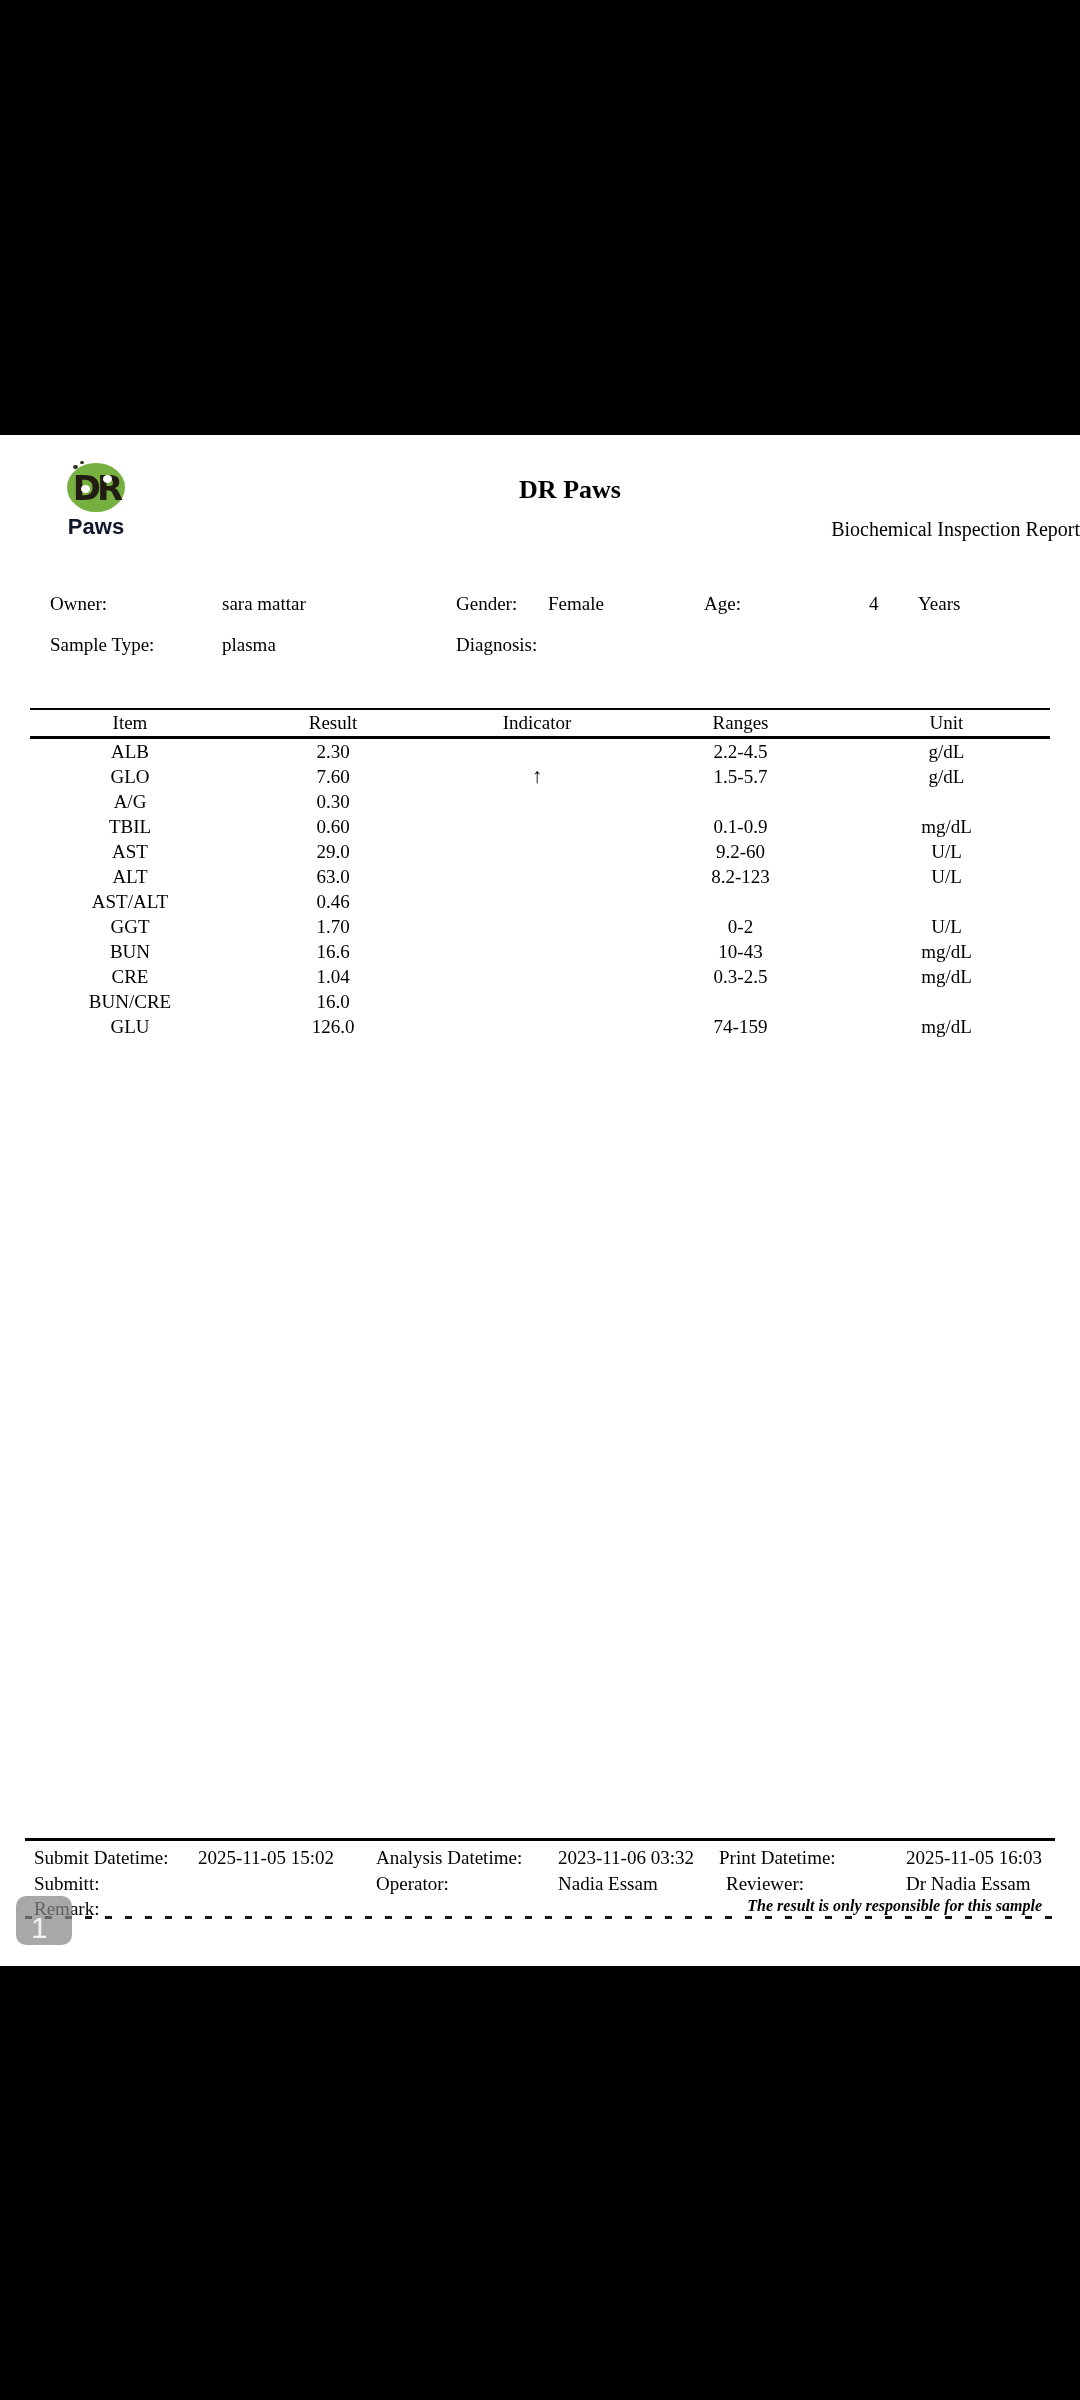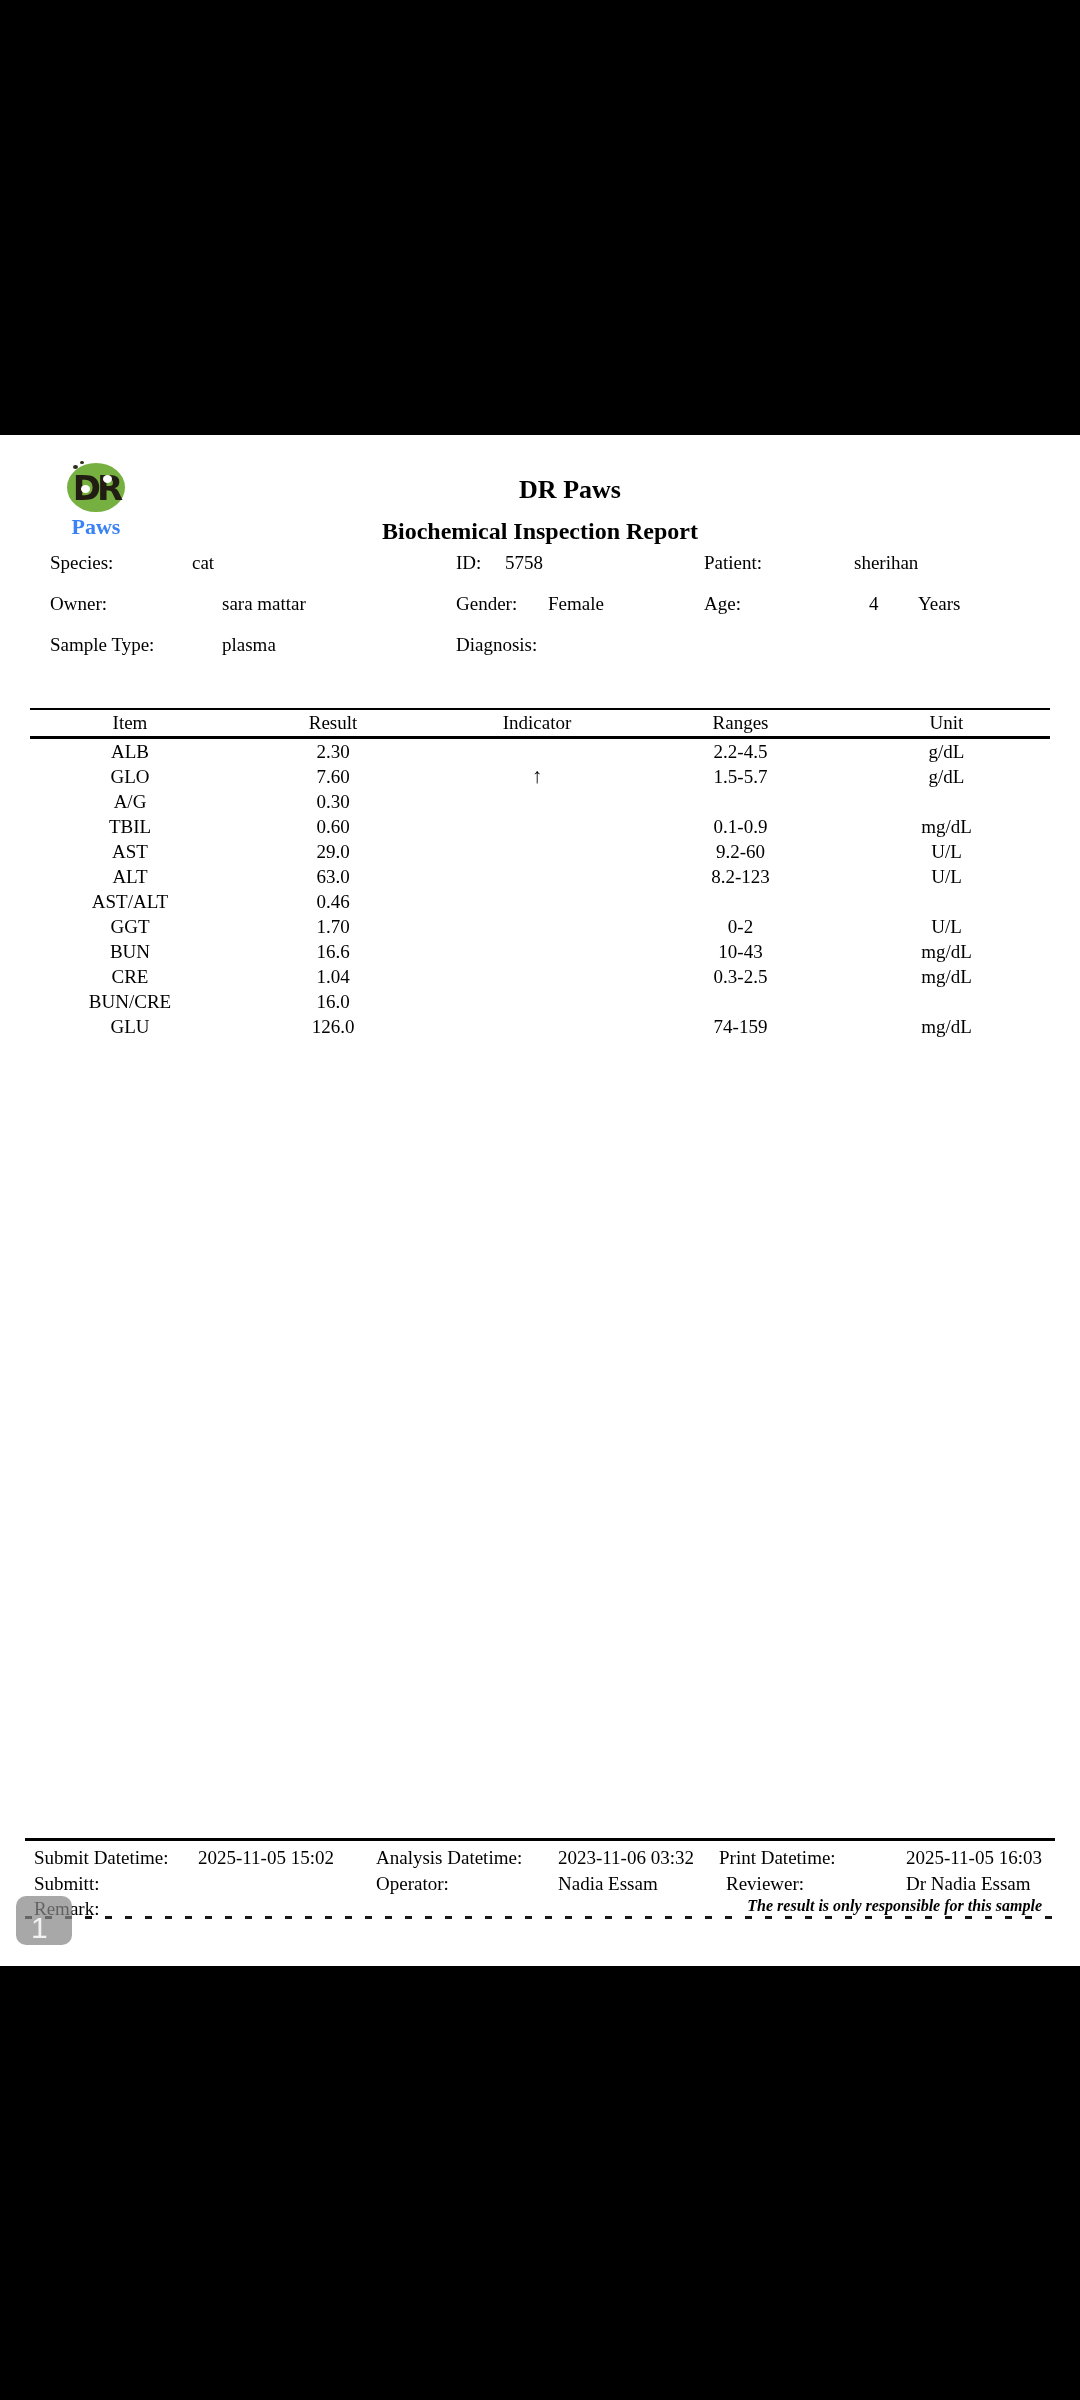--- a/index.html
+++ b/index.html
@@ -11,25 +11,25 @@
   .logo{position:absolute;left:64px;top:28px;width:64px;text-align:center;}
   .logo-circle{position:relative;width:58px;height:49px;border-radius:50%;background:#76b041;margin:0 auto;
     display:flex;align-items:center;justify-content:center;}
   .logo-dr{font-family:"DejaVu Sans",sans-serif;font-weight:bold;font-size:34px;line-height:34px;
     color:#221d12;letter-spacing:-4px;}
   .pawdot{position:absolute;border-radius:50%;}
   .pd-white1{width:9px;height:8px;background:#fff;left:14px;top:22px;}
   .pd-white2{width:9px;height:8px;background:#fff;left:36px;top:12px;}
   .pd-dark1{width:5px;height:4px;background:#2a2a1a;left:6px;top:2px;}
   .pd-dark2{width:4px;height:3px;background:#2a2a1a;left:13px;top:-2px;}
-  .logo-paws{margin-top:4px;font-family:Liberation Serif, serif;font-weight:bold;font-size:22px;
-    line-height:22px;color:#3b82f6;letter-spacing:0px;}
+  .logo-paws{margin-top:4px;font-family:Liberation Sans, sans-serif;font-weight:bold;font-size:22px;
+    line-height:22px;color:#0f172a;letter-spacing:0px;}
 
   .title{position:absolute;left:0;top:40px;width:100%;text-align:center;font-weight:bold;font-size:26px;margin-left:30px;}
-  .subtitle{position:absolute;left:0;top:83px;width:100%;text-align:center;font-weight:bold;font-size:24px;}
+  .subtitle{position:absolute;left:0;top:83px;width:100%;text-align:right;font-weight:normal;font-size:20px;}
 
   .row{position:absolute;left:0;width:100%;height:22px;font-size:19px;}
   .row span{position:absolute;white-space:nowrap;}
 
   
   table.results{position:absolute;left:30px;top:273px;width:1020px;border-collapse:collapse;
     font-size:19px;table-layout:fixed;}
   table.results th{font-weight:normal;height:26px;border-top:2px solid #000;border-bottom:3px solid #000;
     text-align:center;padding:0;}
   table.results td{height:25px;text-align:center;padding:0;white-space:nowrap;}
@@ -61,28 +61,20 @@
         <span class="logo-dr">DR</span>
         <i class="pawdot pd-white1"></i>
         <i class="pawdot pd-white2"></i>
       </div>
       <div class="logo-paws">Paws</div>
     </div>
 
     <div class="title">DR Paws</div>
     <div class="subtitle">Biochemical Inspection Report</div>
 
-    <div class="row" style="top:117px">
-      <span style="left:50px">Species:</span>
-      <span style="left:192px">cat</span>
-      <span style="left:456px">ID:</span>
-      <span style="left:505px">5758</span>
-      <span style="left:704px">Patient:</span>
-      <span style="left:854px">sherihan</span>
-    </div>
     <div class="row" style="top:158px">
       <span style="left:50px">Owner:</span>
       <span style="left:222px">sara mattar</span>
       <span style="left:456px">Gender:</span>
       <span style="left:548px">Female</span>
       <span style="left:704px">Age:</span>
       <span style="left:869px">4</span>
       <span style="left:918px">Years</span>
     </div>
     <div class="row" style="top:199px">

